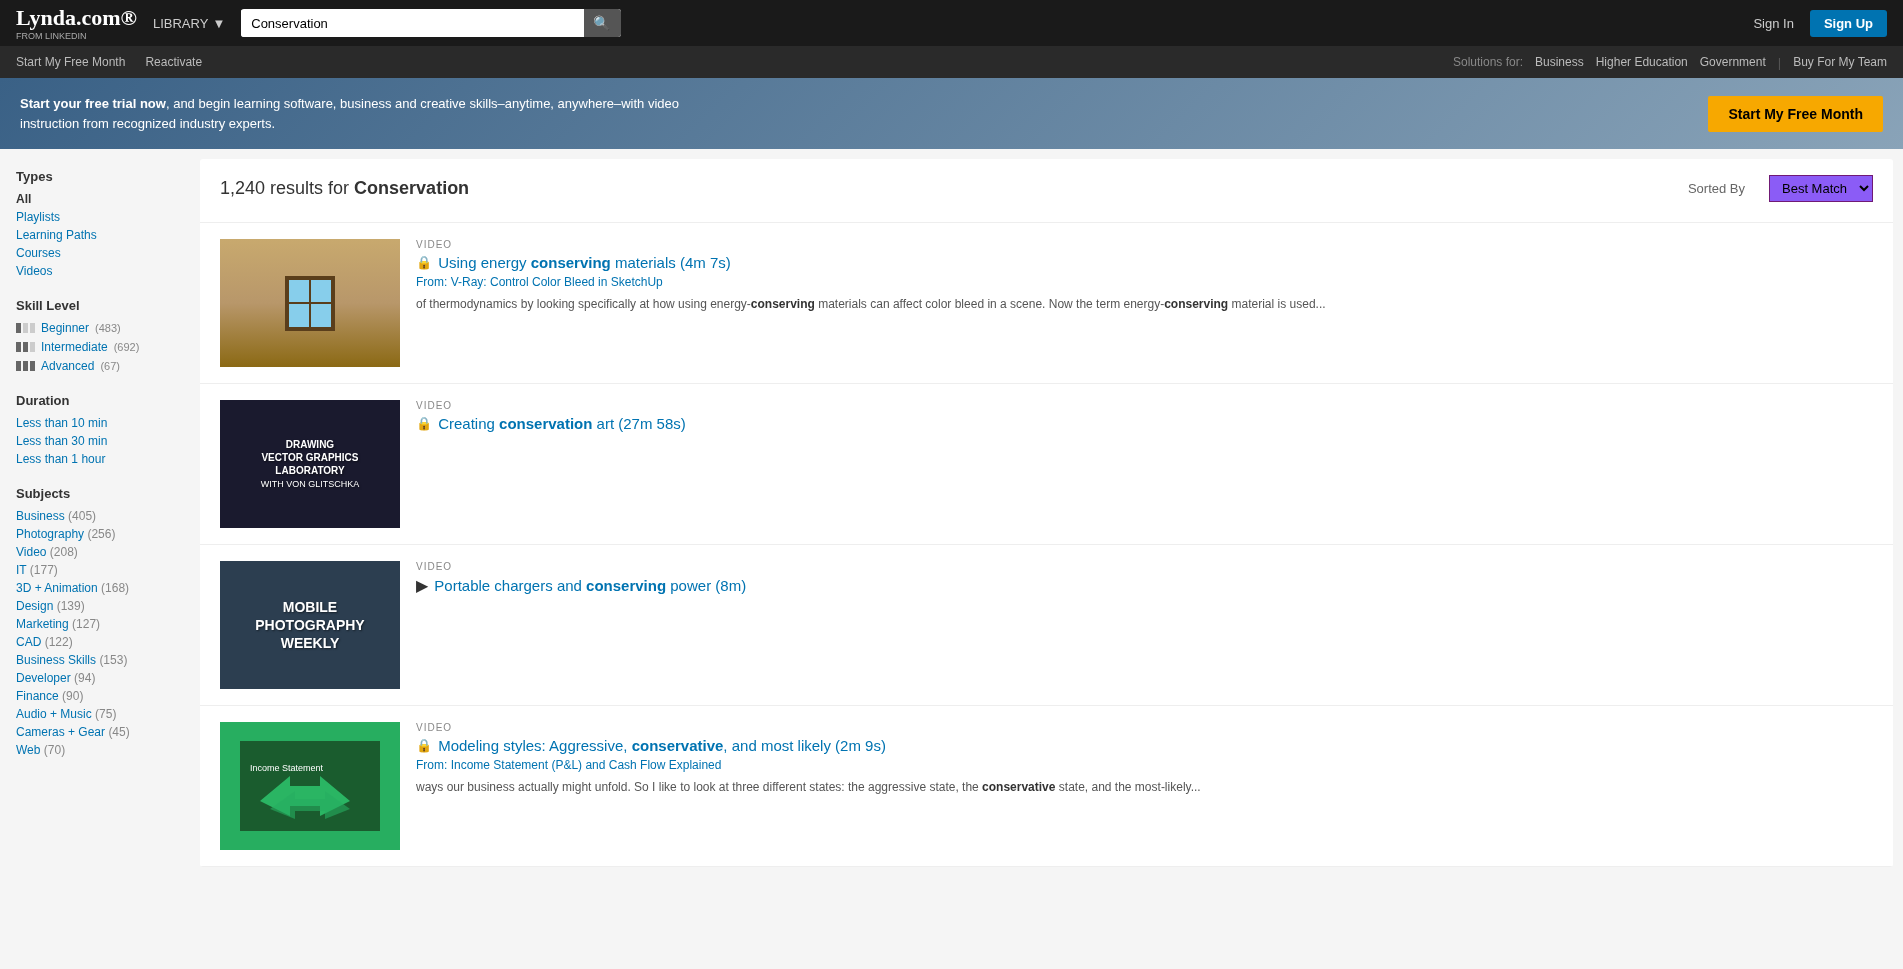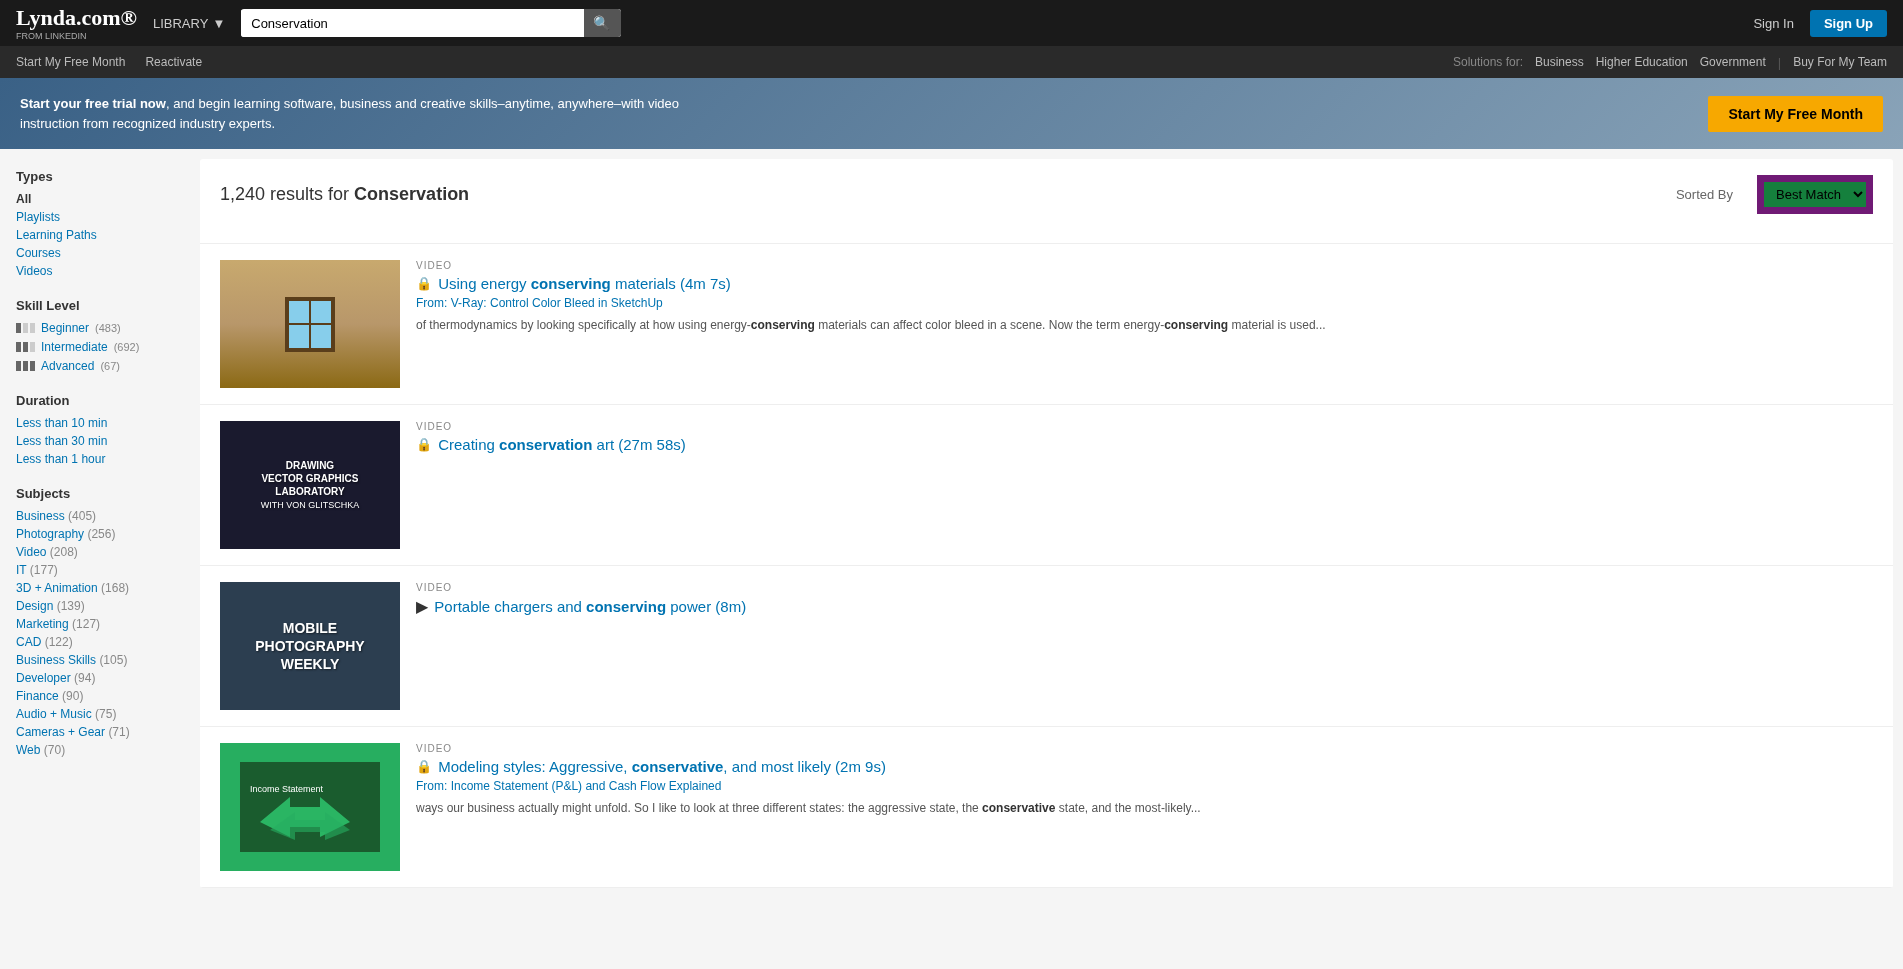--- a/index.html
+++ b/index.html
@@ -191,40 +191,40 @@
       flex: 1;
       background: #fff;
       margin: 10px 10px 10px 0;
       border-radius: 3px;
       overflow: hidden;
     }
     .results-header {
       display: flex;
       align-items: center;
       justify-content: space-between;
-      padding: 16px 20px 29px;
+      padding: 16px 20px 20px;
       border-bottom: 1px solid #eee;
     }
     .results-count {
       font-size: 18px;
       color: #333;
     }
     .results-count strong { font-weight: bold; }
     .sort-area {
       display: flex;
       align-items: center;
       gap: 24px;
       font-size: 13px;
       color: #666;
     }
     .sort-select {
-      border: 7px solid #701a75;
+      border: 1px solid #701a75;
       padding: 4px 8px;
       font-size: 13px;
-      background: #15803d;
+      background: #8b5cf6;
       cursor: pointer;
     }
 
     
     .result-item {
       display: flex;
       padding: 16px 20px;
       border-bottom: 1px solid #eee;
       gap: 16px;
       align-items: flex-start;
@@ -416,25 +416,25 @@
     <div class="filter-section">
       <div class="filter-title">Subjects</div>
       <a class="filter-link">Business <span style="color:#888">(405)</span></a>
       <a class="filter-link">Photography <span style="color:#888">(256)</span></a>
       <a class="filter-link">Video <span style="color:#888">(208)</span></a>
       <a class="filter-link">IT <span style="color:#888">(177)</span></a>
       <a class="filter-link">3D + Animation <span style="color:#888">(168)</span></a>
       <a class="filter-link">Design <span style="color:#888">(139)</span></a>
       <a class="filter-link">Marketing <span style="color:#888">(127)</span></a>
       <a class="filter-link">CAD <span style="color:#888">(122)</span></a>
-      <a class="filter-link">Business Skills <span style="color:#888">(105)</span></a>
+      <a class="filter-link">Business Skills <span style="color:#888">(153)</span></a>
       <a class="filter-link">Developer <span style="color:#888">(94)</span></a>
       <a class="filter-link">Finance <span style="color:#888">(90)</span></a>
       <a class="filter-link">Audio + Music <span style="color:#888">(75)</span></a>
-      <a class="filter-link">Cameras + Gear <span style="color:#888">(71)</span></a>
+      <a class="filter-link">Cameras + Gear <span style="color:#888">(45)</span></a>
       <a class="filter-link">Web <span style="color:#888">(70)</span></a>
     </div>
   </aside>
 
   <main class="results-area">
     <div class="results-header">
       <div class="results-count">
         <span>1,240 results for</span>
         <strong>Conservation</strong>
       </div>

